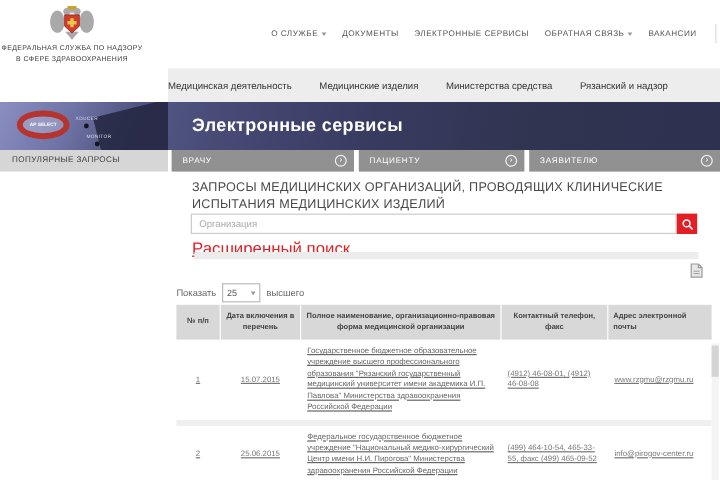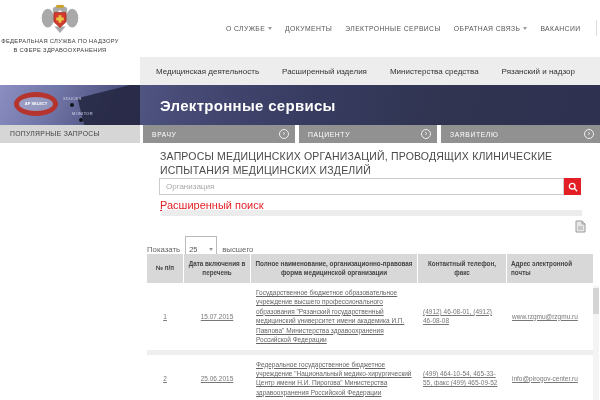--- a/index.html
+++ b/index.html
@@ -11,21 +11,21 @@
   .logo-block { position:absolute; left:0; top:4px; width:120px; text-align:center; }
   .emblem { display:block; margin:0 auto 3px auto; }
   .org-name { font-size:5.8px; line-height:1.5; color:#3c3c3c; letter-spacing:.3px; }
 
   .top-nav { position:absolute; left:226px; top:20px; display:flex; align-items:center; gap:13px; }
   .top-nav-item { font-size:6.8px; letter-spacing:.4px; color:#555; white-space:nowrap; display:flex; align-items:center; gap:3px; cursor:pointer; }
   .caret { width:0; height:0; border-left:2.5px solid transparent; border-right:2.5px solid transparent; border-top:3px solid #999; display:inline-block; }
   .nav-divider { width:1px; height:16px; background:#ddd; margin:0 2px; }
 
   
-  .sub-nav { position:absolute; left:140px; top:57px; width:460px; height:28px; background:#ededed; display:flex; align-items:center; padding-left:16px; gap:23px; }
+  .sub-nav { position:absolute; left:140px; top:57px; width:460px; height:28px; background:#ededed; display:flex; align-items:center; gap:23px; }
   .sub-nav-item { font-size:8px; color:#333; white-space:nowrap; cursor:pointer; }
 
   
   .hero { position:absolute; left:0; top:85px; width:600px; height:40px;
     background:linear-gradient(100deg,#7d81b0 0%,#5a5e8d 16%,#474b76 30%,#373b60 52%,#303450 75%,#2e3150 100%); }
   .hero-photo { position:absolute; left:0; top:0; width:140px; height:40px;
     background:linear-gradient(115deg,#8a8ec0 0%,#6f74a6 40%,#4a4e7a 80%); overflow:hidden; }
   .device-oval { position:absolute; left:14px; top:7px; width:44px; height:24px; border:5px solid #b5342e; border-radius:50%; background:rgba(240,240,248,.25); display:flex; align-items:center; justify-content:center; }
   .device-oval span { font-size:4px; font-weight:bold; color:#fff; text-align:center; line-height:1.2; }
   .device-label { position:absolute; font-size:4px; color:#d7daf0; letter-spacing:.3px; }
@@ -40,26 +40,26 @@
   .circle-arrow { width:10px; height:10px; border:1px solid rgba(255,255,255,.85); border-radius:50%; display:flex; align-items:center; justify-content:center; color:#fff; font-size:7px; line-height:1; padding-bottom:1px; }
   .aud-1 { left:143px; width:152px; }
   .aud-2 { left:299px; width:138px; }
   .aud-3 { left:441px; width:159px; }
 
   
   .main-title { position:absolute; left:160px; top:149px; width:432px; font-size:10.5px; color:#4a4a4a; letter-spacing:.2px; line-height:1.35; }
   .search-input { position:absolute; left:159px; top:178px; width:405px; height:17px; border:1px solid #ccc; font-size:8px; color:#666; padding:0 6px; font-family:"Liberation Sans",sans-serif; outline:none; }
   .search-input::placeholder { color:#aaa; }
   .search-btn { position:absolute; left:564px; top:178px; width:17px; height:17px; background:#e31e24; border:none; display:flex; align-items:center; justify-content:center; cursor:pointer; }
-  .adv-link { position:absolute; left:160px; top:199px; font-size:11px; color:#e31e24; text-decoration:underline; cursor:pointer; }
+  .adv-link { position:absolute; left:160px; top:199px; font-size:14px; color:#e31e24; text-decoration:underline; cursor:pointer; }
   .strip { position:absolute; left:162px; top:210px; width:420px; height:6px; background:#ececec; }
   .export-icon { position:absolute; left:575px; top:219px; cursor:pointer; }
 
   .show-row { position:absolute; left:147px; top:236px; display:flex; align-items:center; gap:5px; font-size:7.8px; color:#666; }
-  .page-size { width:32px; height:26px; border:1px solid #bbb; display:flex; align-items:center; justify-content:space-between; padding:0 3px; font-size:7.5px; color:#555; cursor:pointer; background:#fff; }
+  .page-size { width:32px; height:16px; border:1px solid #bbb; display:flex; align-items:center; justify-content:space-between; padding:0 3px; font-size:7.5px; color:#555; cursor:pointer; background:#fff; }
 
   
   .table { position:absolute; left:147px; top:254px; width:446px; }
   .thead { display:flex; gap:1px; }
   .th { background:#d8d8d8; height:29px; display:flex; align-items:center; justify-content:center; text-align:center; font-size:6.3px; font-weight:bold; color:#444; line-height:1.35; padding:2px 4px; }
   .tr { display:flex; gap:1px; background:#fff; align-items:center; margin-top:2px; }
   .td { font-size:6.5px; color:#888; padding:3px 5px; line-height:1.45; }
   .c1 { width:36px; text-align:center; flex:none; }
   .c2 { width:66px; text-align:center; flex:none; }
   .c3 { width:166px; flex:none; }
@@ -114,21 +114,21 @@
       <span class="top-nav-item">
           <span>ВАКАНСИИ</span>
         </span>
       <span class="nav-divider"></span>
 
     </nav>
   </div>
 
   <nav class="sub-nav">
     <span class="sub-nav-item">Медицинская деятельность</span>
-    <span class="sub-nav-item">Расширенный изделия</span>
+    <span class="sub-nav-item">Медицинские изделия</span>
     <span class="sub-nav-item">Министерства средства</span>
     <span class="sub-nav-item">Рязанский и надзор</span>
   </nav>
 
   <div class="hero">
     <div class="hero-photo">
       <div class="hero-dark-panel"></div>
       <div class="device-oval">
           <span>AP SELECT</span>
         </div>

